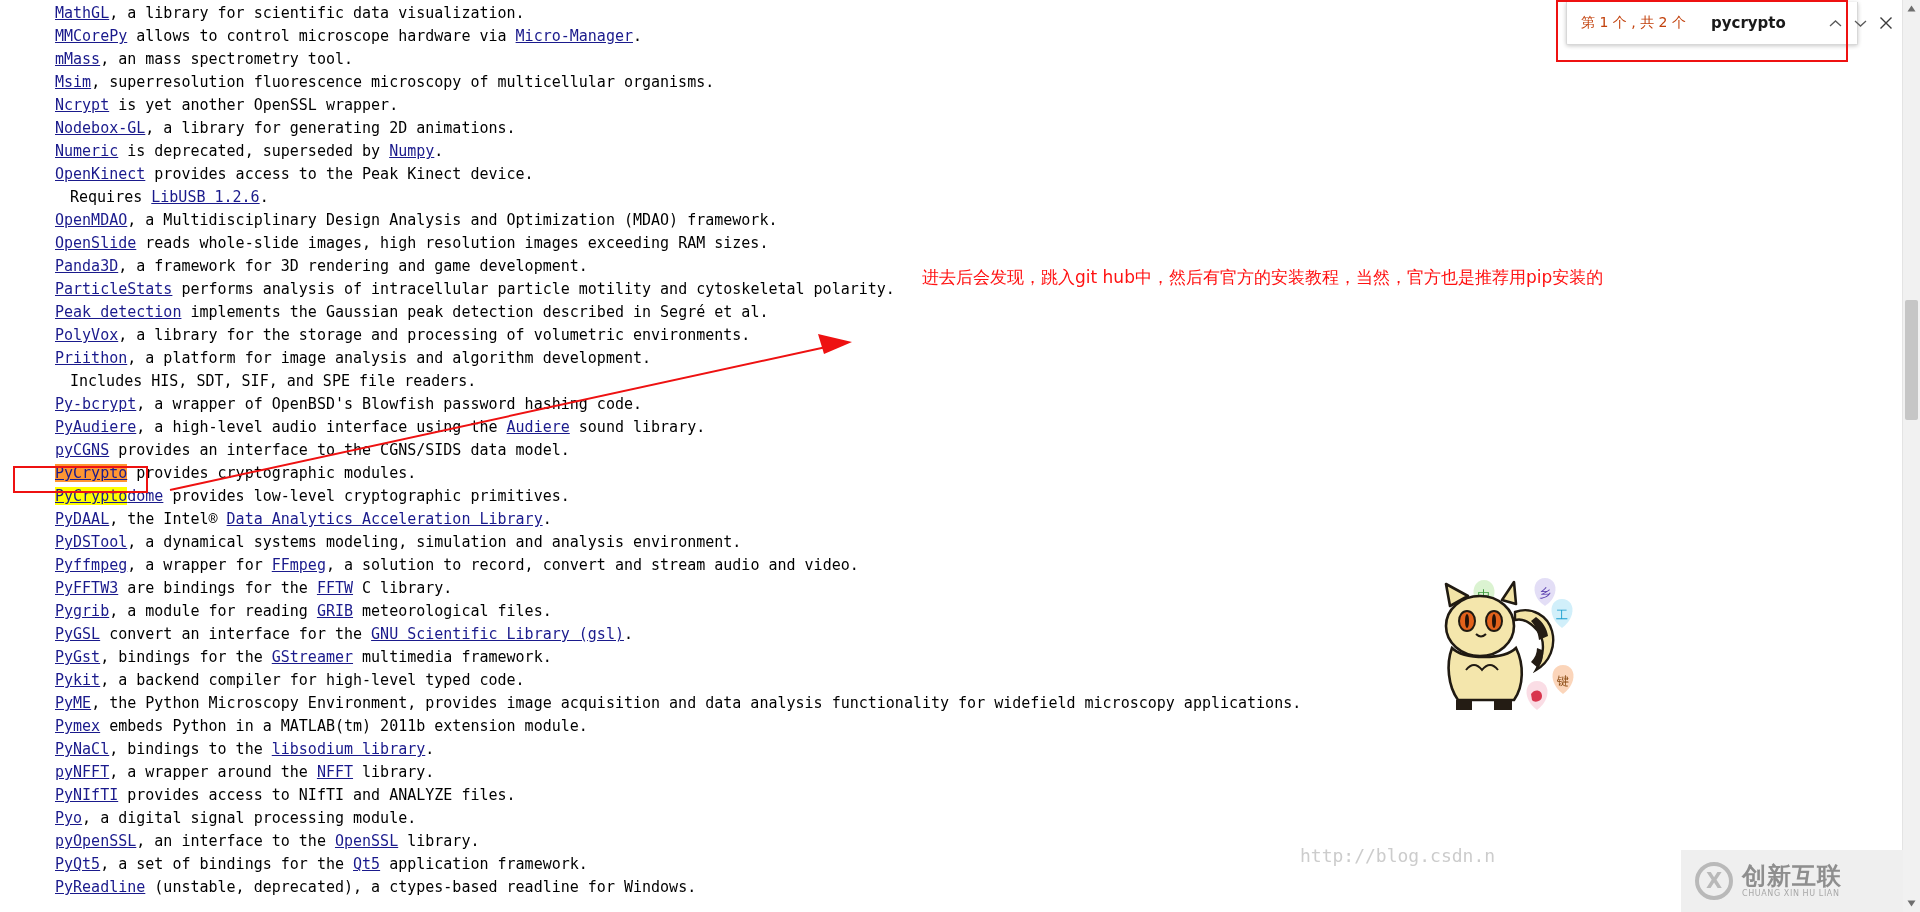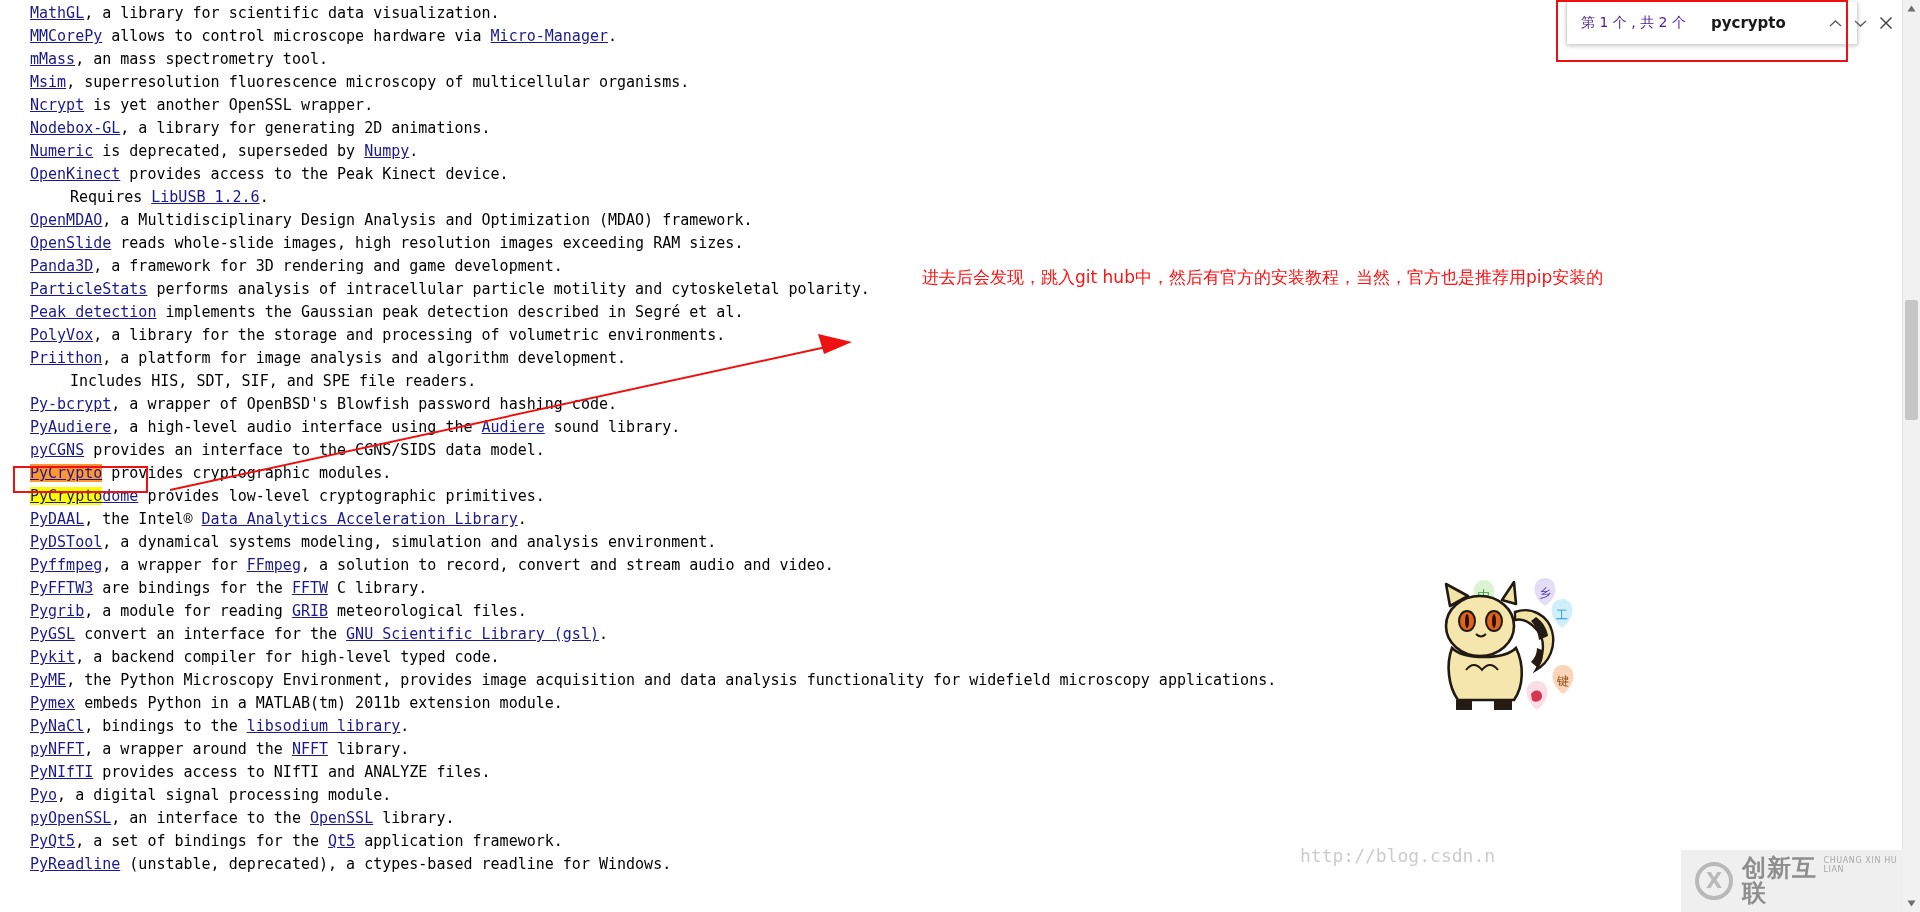--- a/index.html
+++ b/index.html
@@ -29,21 +29,21 @@
     position: absolute;
     left: 0;
     top: 0;
     width: 1900px;
     padding-top: 2px;
   }
   .line {
     white-space: pre;
     height: 23px;
     line-height: 23px;
-    padding-left: 30px;
+    padding-left: 55px;
     font-size: 15px;
     letter-spacing: 0px;
   }
   .line.indent {
     padding-left: 70px;
   }
   a.lnk {
     color: #1a1a8c;
     text-decoration: underline;
     cursor: pointer;
@@ -107,21 +107,21 @@
     border: 1px solid #d8d8d8;
     border-top: none;
     box-shadow: 0 1px 4px rgba(0,0,0,0.22);
     border-radius: 0 0 2px 2px;
     box-sizing: border-box;
     font-family: "DejaVu Sans", "Liberation Sans", sans-serif;
   }
   #find-count {
     padding: 0 11px 0 14px;
     font-size: 14px;
-    color: #4c1d95;
+    color: #c2410c;
     white-space: nowrap;
   }
   #find-sep {
     width: 1px;
     height: 22px;
     background: #d6d6d6;
   }
   #find-input {
     border: none;
     outline: none;
@@ -238,21 +238,21 @@
     justify-content: center;
     color: #b9b9b9;
     font-size: 21px;
     font-weight: bold;
     font-family: "DejaVu Sans", "Liberation Sans", sans-serif;
     flex: 0 0 auto;
   }
   #wm-text {
     margin-left: 9px;
     display: flex;
-    flex-direction: row;
+    flex-direction: column;
     justify-content: flex-start;
   }
   #wm-cn {
     font-family: "DejaVu Sans", "Liberation Sans", sans-serif;
     font-size: 24px;
     font-weight: bold;
     color: #8e8e8e;
     line-height: 1.05;
     letter-spacing: 1px;
   }
@@ -290,20 +290,21 @@
       <div class="line"><a class="lnk">PyAudiere</a><span>, a high-level audio interface using the </span><a class="lnk">Audiere</a><span> sound library.</span></div>
       <div class="line"><a class="lnk">pyCGNS</a><span> provides an interface to the CGNS/SIDS data model.</span></div>
       <div class="line"><span class="lnk hl-current">PyCrypto</span><span> provides cryptographic modules.</span></div>
       <div class="line"><span class="lnk hl-match">PyCrypto</span><a class="lnk">dome</a><span> provides low-level cryptographic primitives.</span></div>
       <div class="line"><a class="lnk">PyDAAL</a><span>, the Intel® </span><a class="lnk">Data Analytics Acceleration Library</a><span>.</span></div>
       <div class="line"><a class="lnk">PyDSTool</a><span>, a dynamical systems modeling, simulation and analysis environment.</span></div>
       <div class="line"><a class="lnk">Pyffmpeg</a><span>, a wrapper for </span><a class="lnk">FFmpeg</a><span>, a solution to record, convert and stream audio and video.</span></div>
       <div class="line"><a class="lnk">PyFFTW3</a><span> are bindings for the </span><a class="lnk">FFTW</a><span> C library.</span></div>
       <div class="line"><a class="lnk">Pygrib</a><span>, a module for reading </span><a class="lnk">GRIB</a><span> meteorological files.</span></div>
       <div class="line"><a class="lnk">PyGSL</a><span> convert an interface for the </span><a class="lnk">GNU Scientific Library (gsl)</a><span>.</span></div>
+      <div class="line"><a class="lnk">PyGst</a><span>, bindings for the </span><a class="lnk">GStreamer</a><span> multimedia framework.</span></div>
       <div class="line"><a class="lnk">Pykit</a><span>, a backend compiler for high-level typed code.</span></div>
       <div class="line"><a class="lnk">PyME</a><span>, the Python Microscopy Environment, provides image acquisition and data analysis functionality for widefield microscopy applications.</span></div>
       <div class="line"><a class="lnk">Pymex</a><span> embeds Python in a MATLAB(tm) 2011b extension module.</span></div>
       <div class="line"><a class="lnk">PyNaCl</a><span>, bindings to the </span><a class="lnk">libsodium library</a><span>.</span></div>
       <div class="line"><a class="lnk">pyNFFT</a><span>, a wrapper around the </span><a class="lnk">NFFT</a><span> library.</span></div>
       <div class="line"><a class="lnk">PyNIfTI</a><span> provides access to NIfTI and ANALYZE files.</span></div>
       <div class="line"><a class="lnk">Pyo</a><span>, a digital signal processing module.</span></div>
       <div class="line"><a class="lnk">pyOpenSSL</a><span>, an interface to the </span><a class="lnk">OpenSSL</a><span> library.</span></div>
       <div class="line"><a class="lnk">PyQt5</a><span>, a set of bindings for the </span><a class="lnk">Qt5</a><span> application framework.</span></div>
       <div class="line"><a class="lnk">PyReadline</a><span> (unstable, deprecated), a ctypes-based readline for Windows.</span></div>

